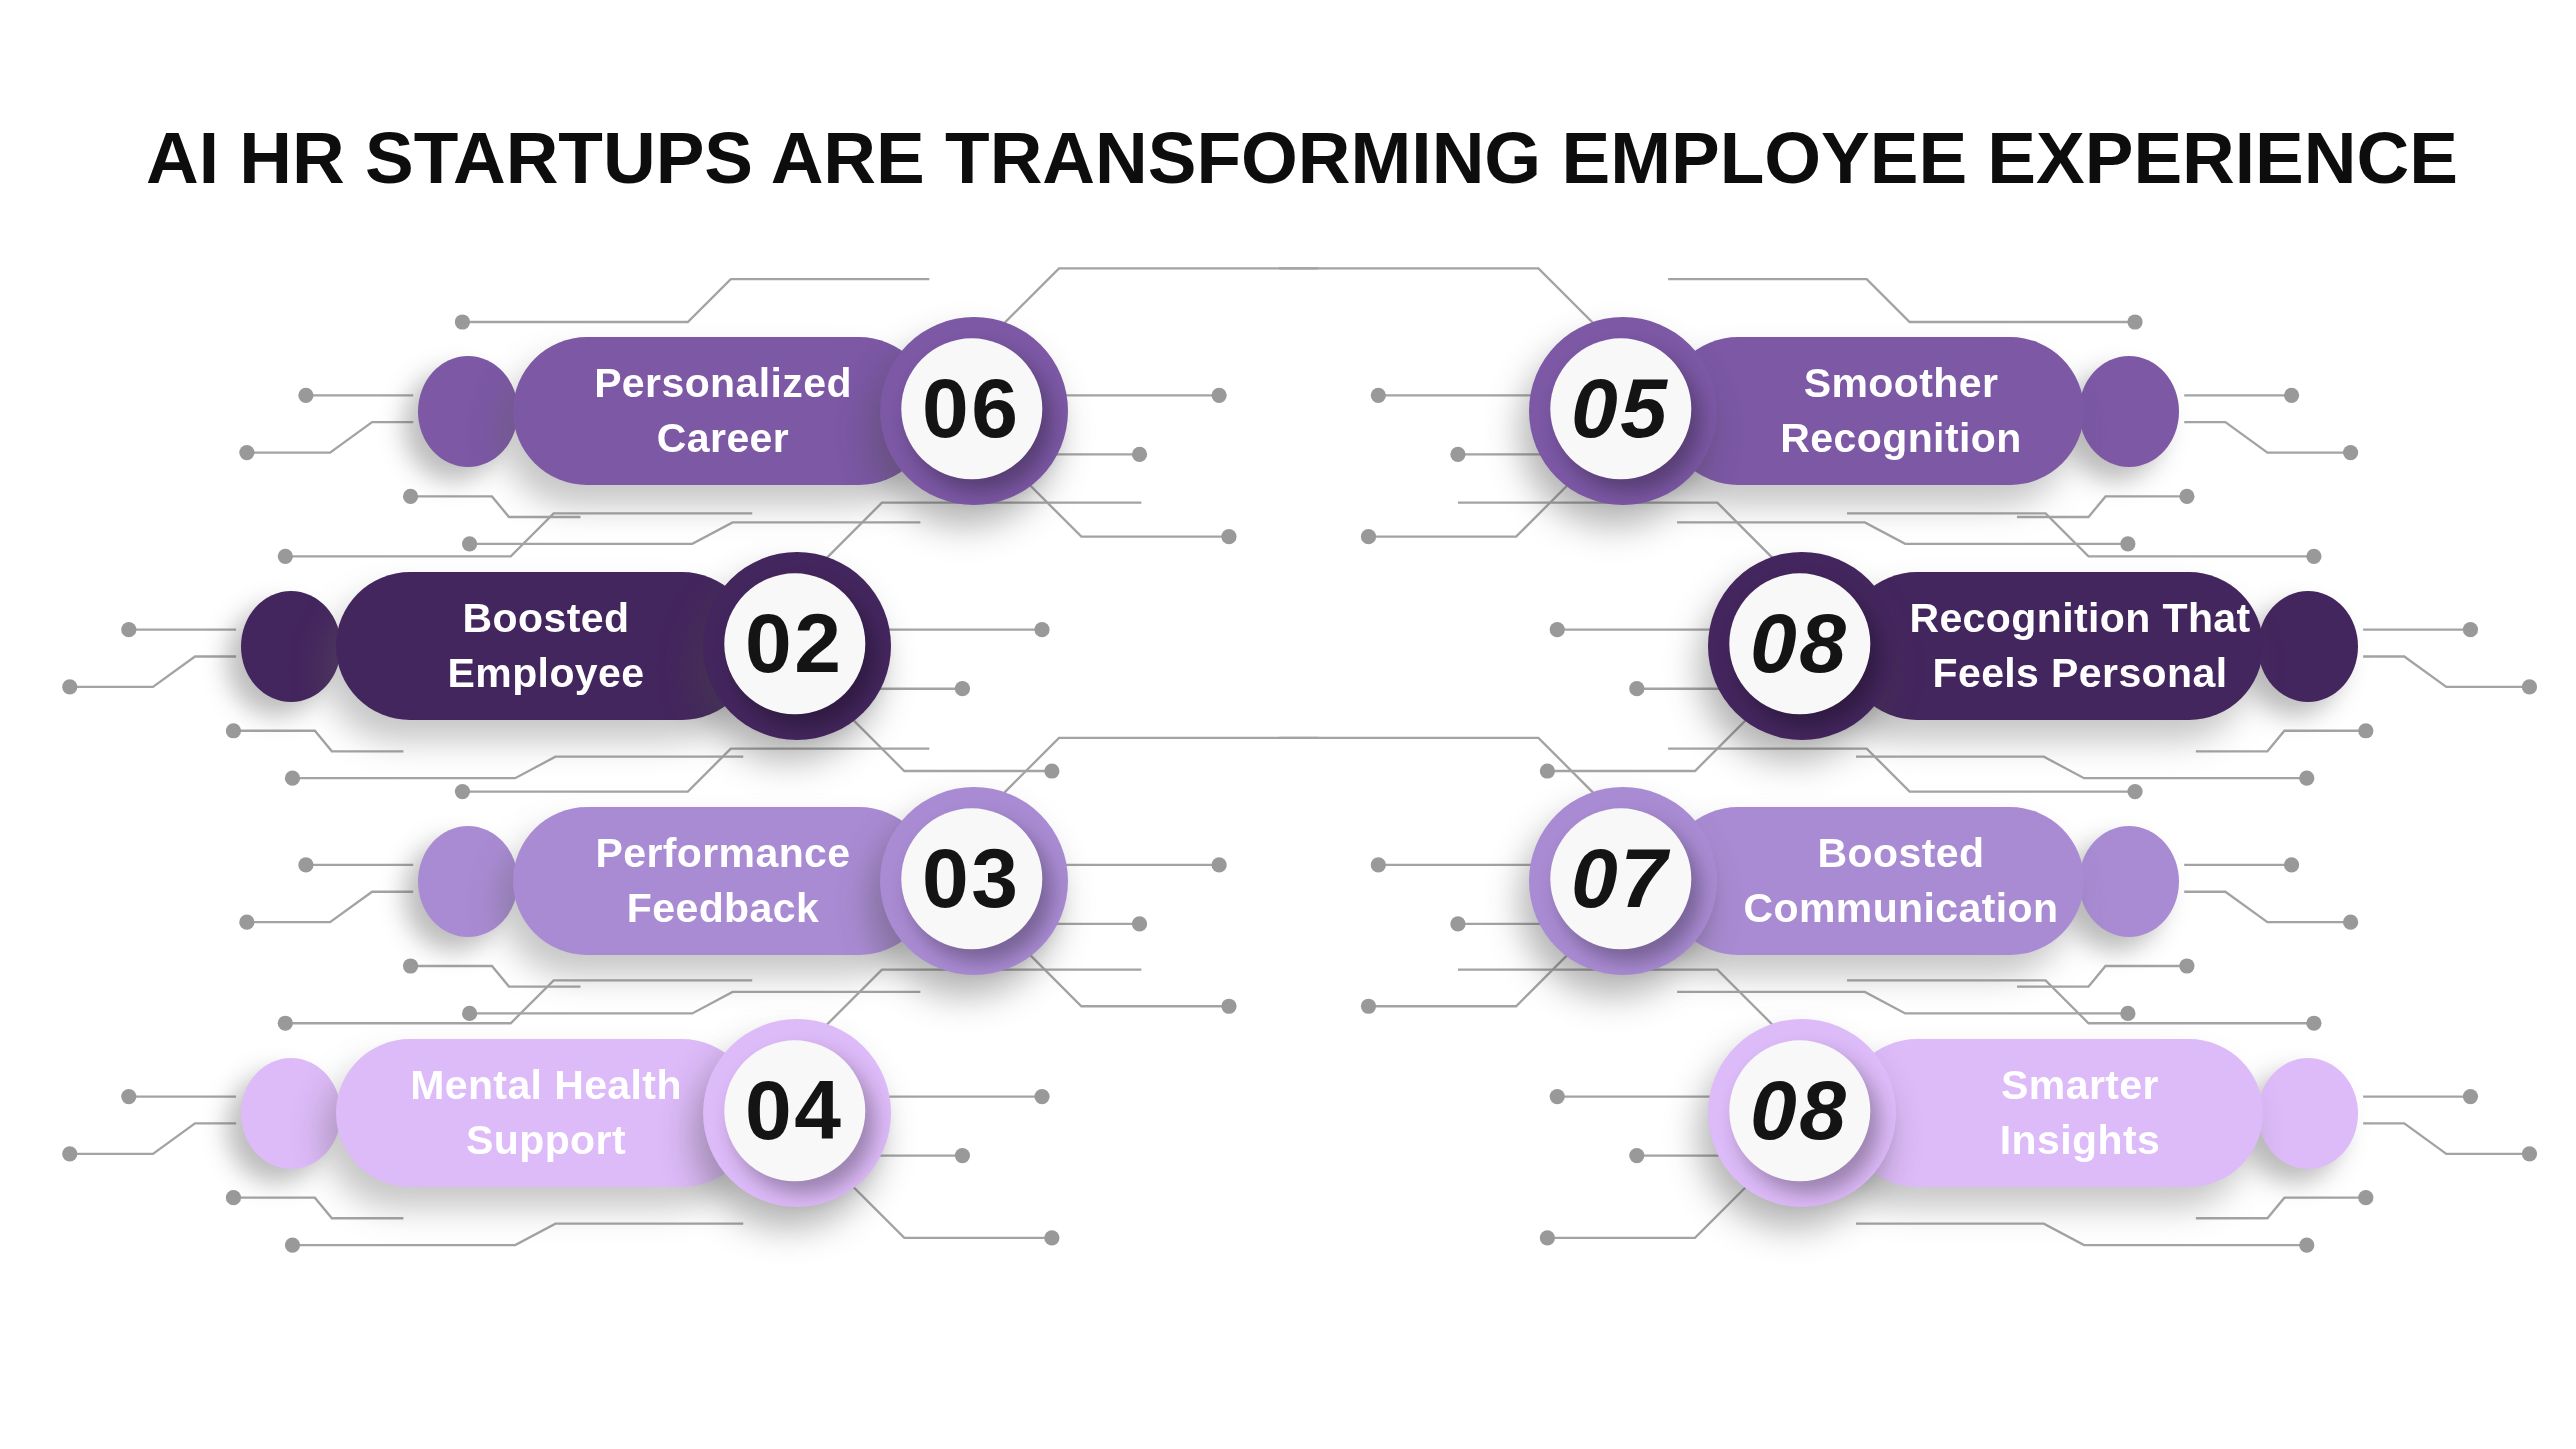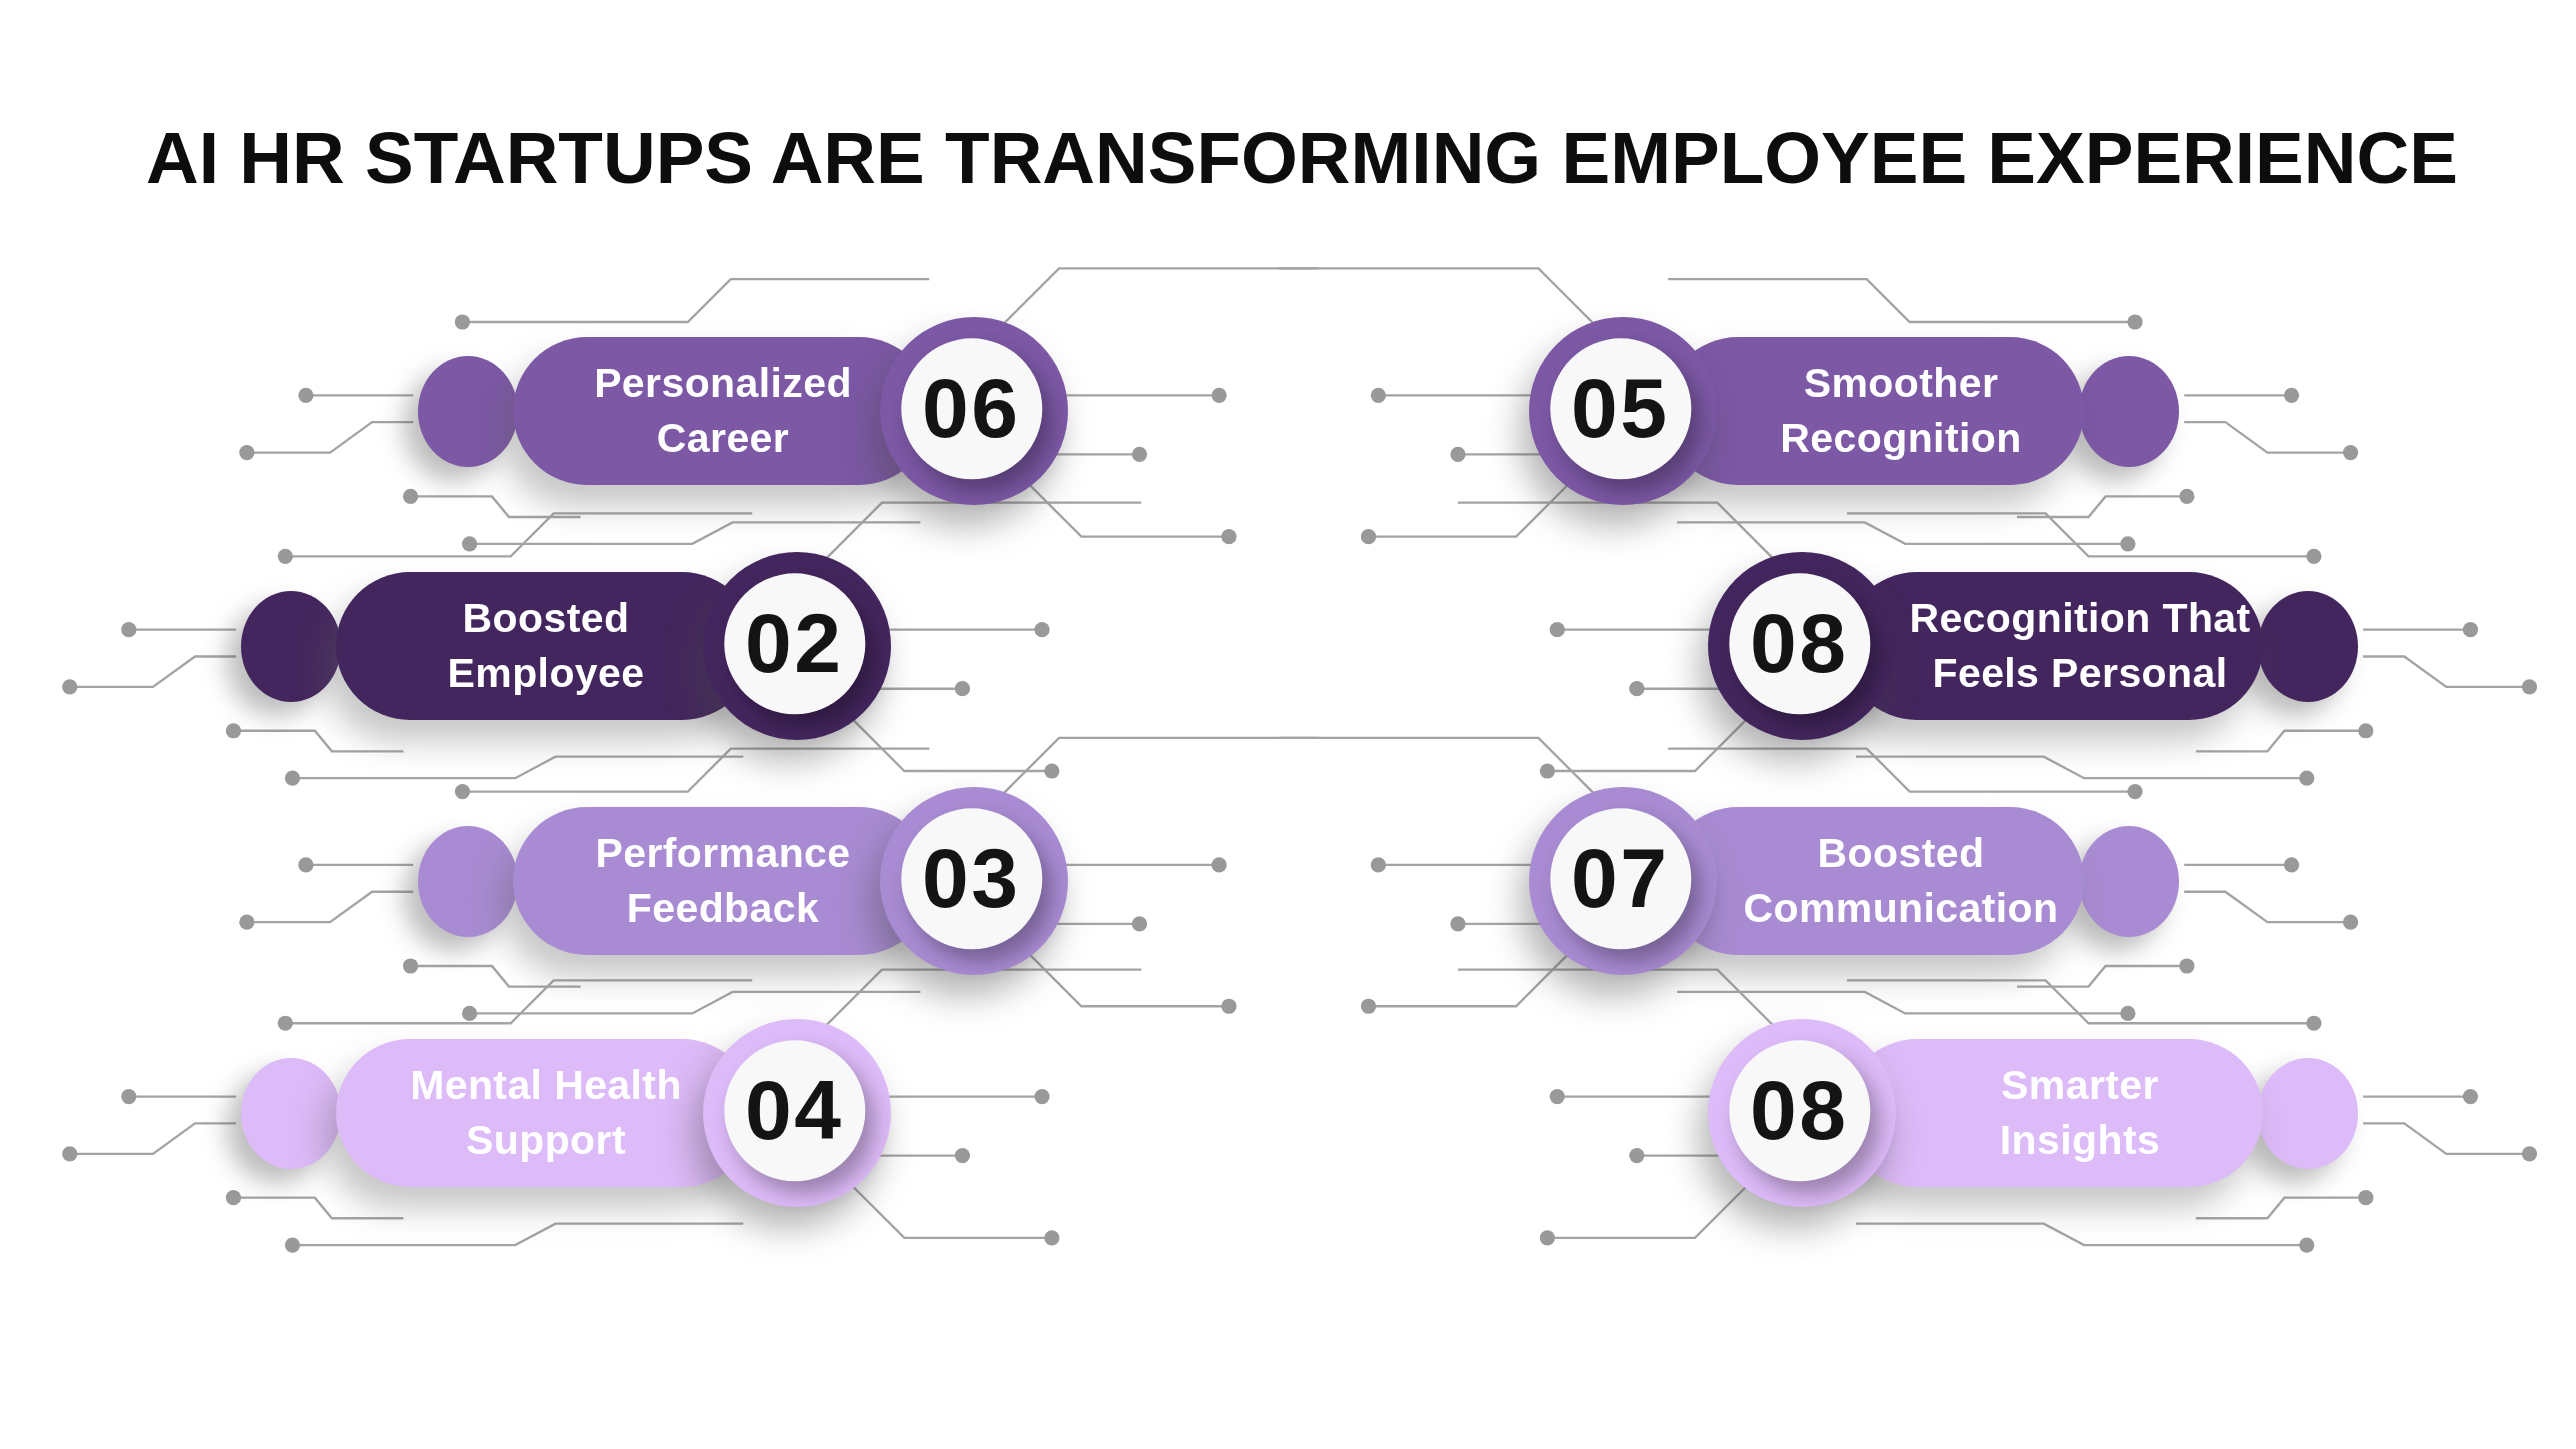--- a/index.html
+++ b/index.html
@@ -76,21 +76,21 @@
     width: 188px; height: 188px;
     border-radius: 50%;
     background: var(--c);
     top: calc(var(--cy) - 94px);
     display: flex;
     align-items: center;
     justify-content: center;
     box-shadow: -9px 21.5px 34px rgba(70,70,70,0.40);
   }
   .item.left  .badge { left: calc(var(--x) + 367px); }
-  .item.right .badge { left: calc(var(--x) - 555px); }
+  .item.right .badge { left: calc(var(--x) - 555px); font-style: italic; }
   .badge-inner {
     width: 141px; height: 141px;
     border-radius: 50%;
     background: #f8f8f9;
     display: flex;
     align-items: center;
     justify-content: center;
     transform: translate(-2.7px, -2.7px);
     box-shadow: 9px 12.5px 19.7px rgba(0,0,0,0.30);
   }

